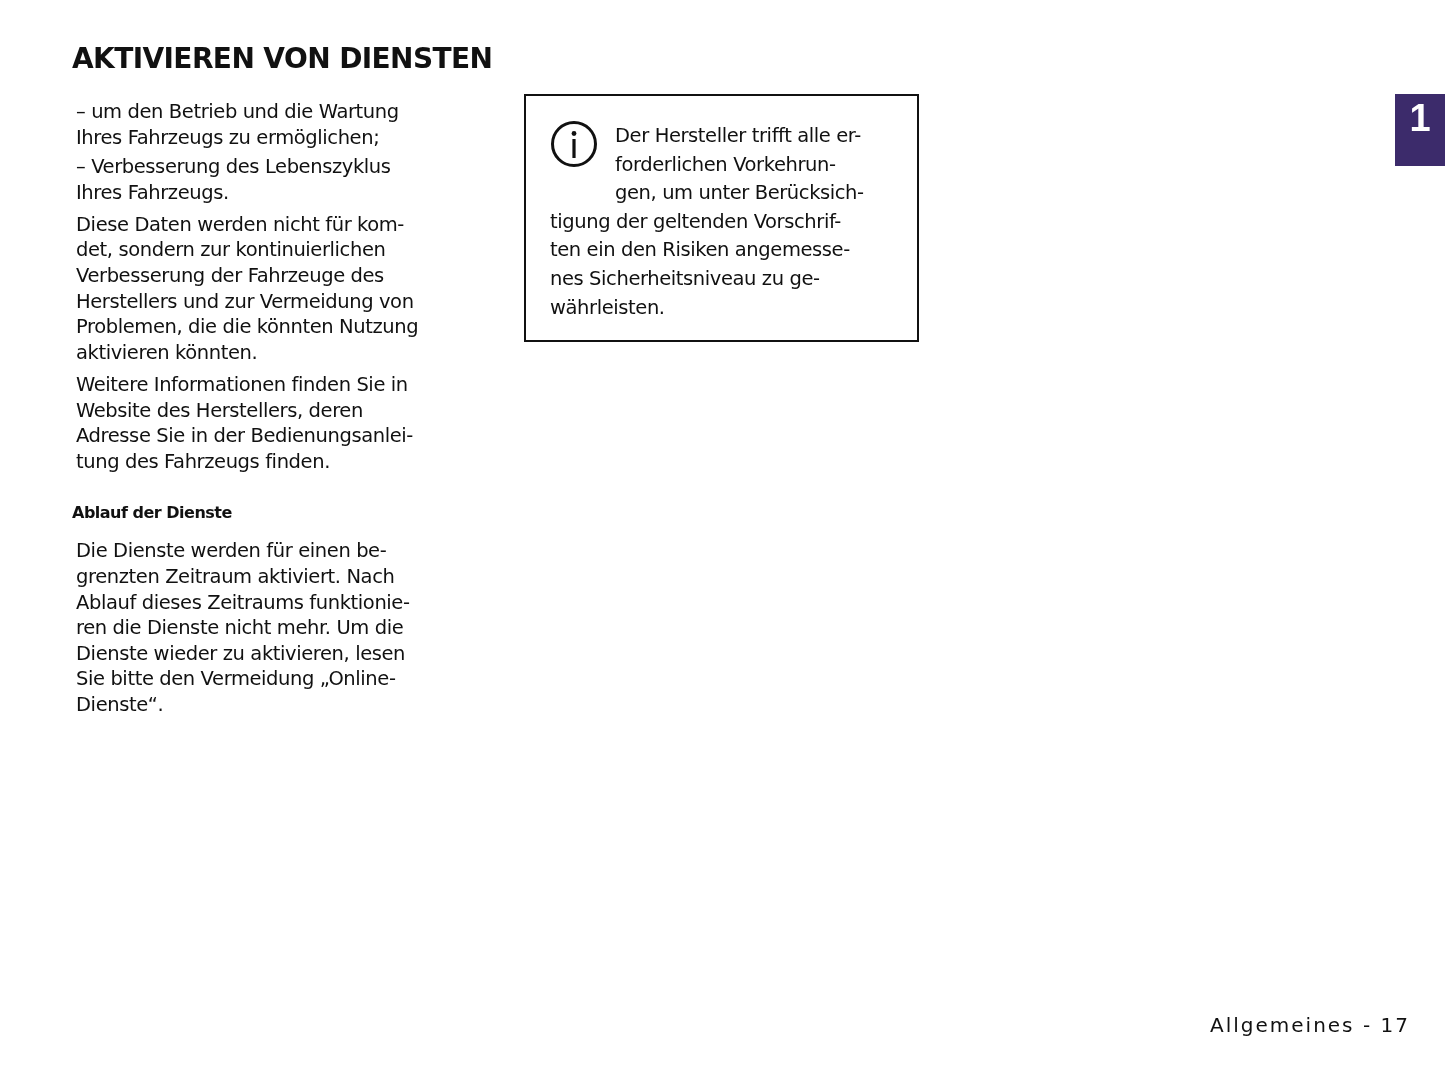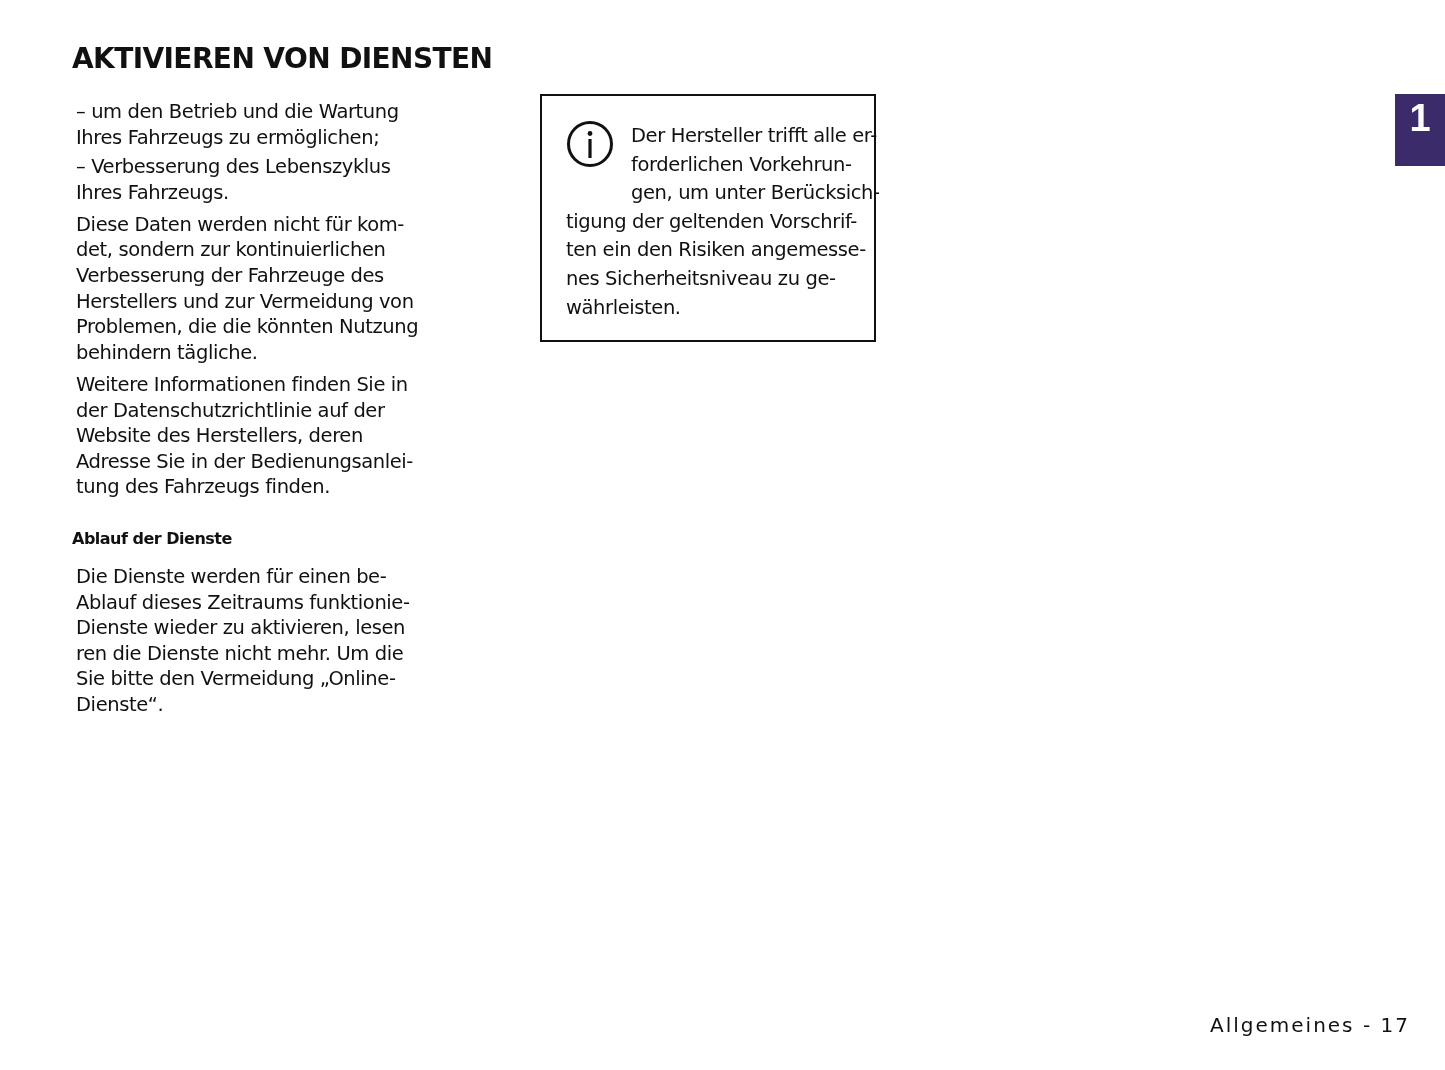--- a/index.html
+++ b/index.html
@@ -18,21 +18,21 @@
       font-size: 19.5px; line-height: 25.6px; letter-spacing: -0.4px;
     }
     .col-left p { margin: 4px; }
     .line { display: block; white-space: nowrap; }
     .para-gap { margin-top: 6.5px !important; }
     .subheading {
       font-size: 16px; font-weight: bold; letter-spacing: -0.5px;
       margin: 24px 0 10px 0; line-height: 30px; white-space: nowrap;
     }
     .info-box {
-      position: absolute; left: 540px; top: 94px; width: 336px; height: 248px;
+      position: absolute; left: 524px; top: 94px; width: 395px; height: 248px;
       border: 2px solid #111111; box-sizing: border-box;
     }
     .info-icon {
       position: absolute; left: 24px; top: 24px; width: 48px; height: 48px;
     }
     .info-text {
       position: absolute; left: 24px; top: 26px; width: 360px;
       font-size: 19.5px; line-height: 28.6px; letter-spacing: -0.4px;
     }
     .info-text .indent { padding-left: 65px; }
@@ -60,35 +60,35 @@
   <p>
     <span class="line">–  Verbesserung des Lebenszyklus</span>
     <span class="line">Ihres Fahrzeugs.</span>
   </p>
   <p class="para-gap">
     <span class="line">Diese Daten werden nicht für kom-</span>
     <span class="line">det, sondern zur kontinuierlichen</span>
     <span class="line">Verbesserung der Fahrzeuge des</span>
     <span class="line">Herstellers und zur Vermeidung von</span>
     <span class="line">Problemen, die die könnten Nutzung</span>
-    <span class="line">behindern tägliche.</span>
+    <span class="line">aktivieren könnten.</span>
   </p>
   <p class="para-gap">
     <span class="line">Weitere Informationen finden Sie in</span>
-    <span class="line">der Datenschutzrichtlinie auf der</span>
     <span class="line">Website des Herstellers, deren</span>
     <span class="line">Adresse Sie in der Bedienungsanlei-</span>
     <span class="line">tung des Fahrzeugs finden.</span>
   </p>
   <h2 class="subheading">Ablauf der Dienste</h2>
   <p>
     <span class="line">Die Dienste werden für einen be-</span>
+    <span class="line">grenzten Zeitraum aktiviert. Nach</span>
     <span class="line">Ablauf dieses Zeitraums funktionie-</span>
+    <span class="line">ren die Dienste nicht mehr. Um die</span>
     <span class="line">Dienste wieder zu aktivieren, lesen</span>
-    <span class="line">ren die Dienste nicht mehr. Um die</span>
     <span class="line">Sie bitte den Vermeidung „Online-</span>
     <span class="line">Dienste“.</span>
   </p>
 </div>
 
 <div class="info-box">
   <svg class="info-icon" viewBox="0 0 48 48">
     <circle cx="24" cy="24" r="21.5" fill="none" stroke="#111111" stroke-width="3"></circle>
     <circle cx="24" cy="13.5" r="2.4" fill="#111111"></circle>
     <rect x="22.4" y="19" width="3.2" height="19" fill="#111111"></rect>

